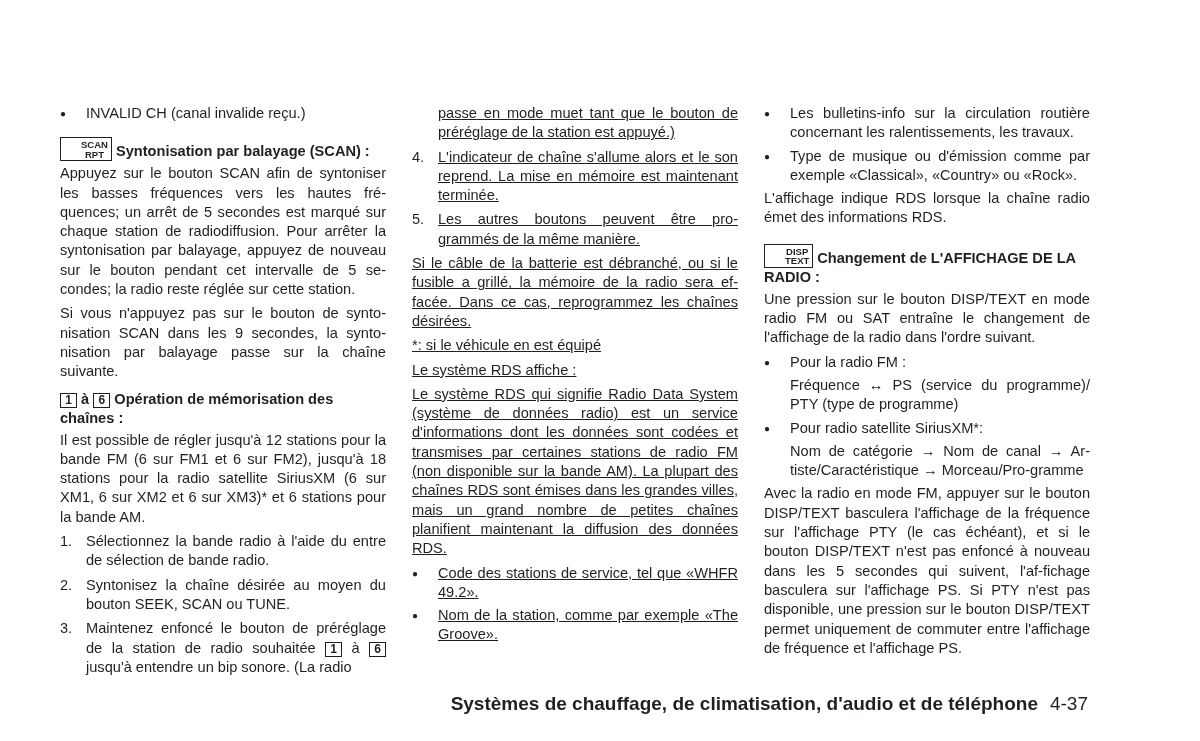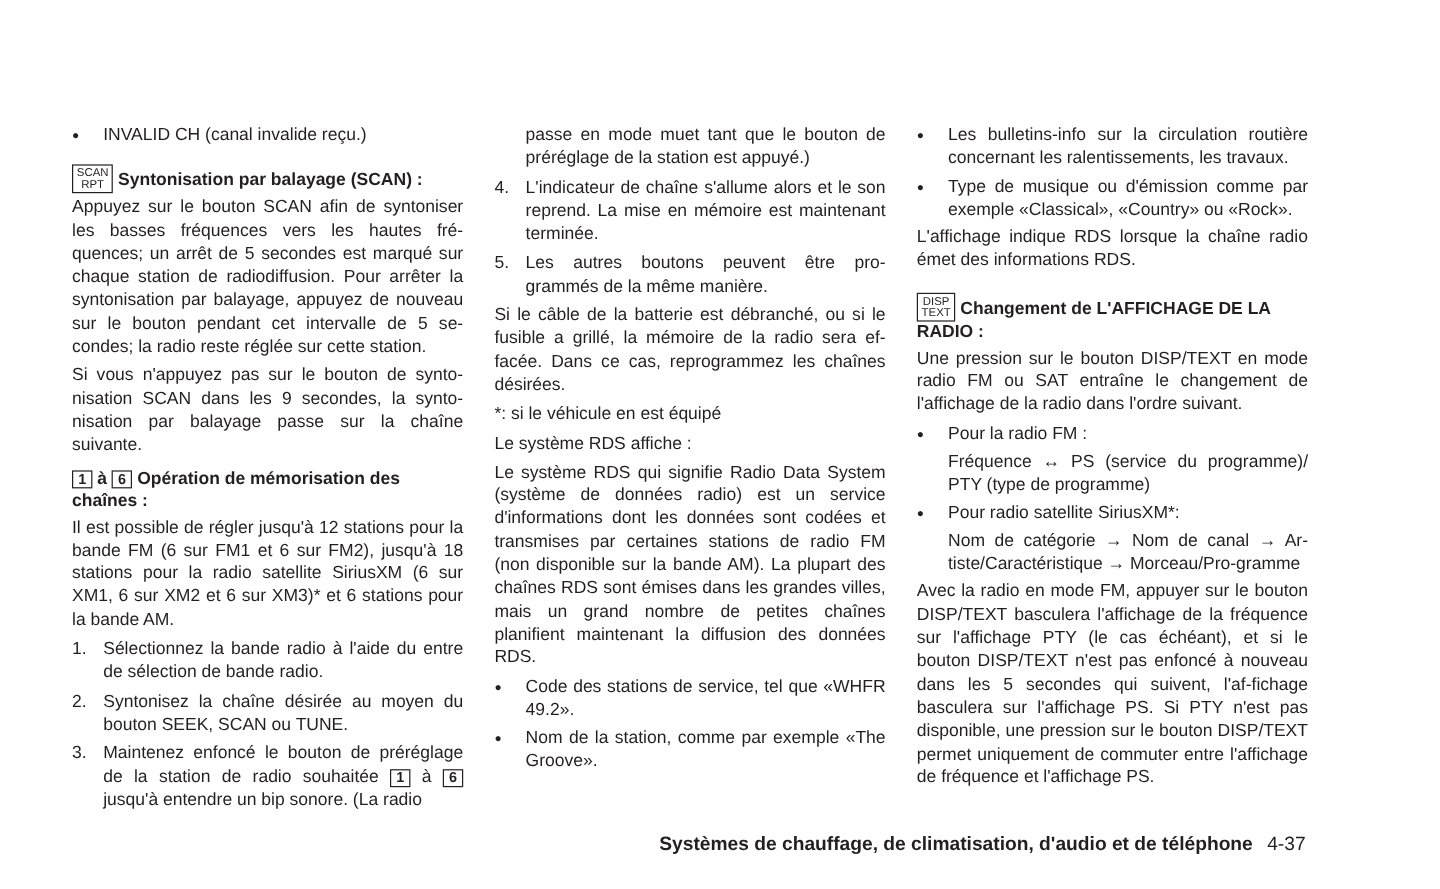--- a/index.html
+++ b/index.html
@@ -3,42 +3,42 @@
 <meta charset="utf-8">
 <style>
   html, body { margin: 0; padding: 0; background: #ffffff; }
   body {
     width: 1200px; height: 741px; position: relative; overflow: hidden;
     font-family: "Liberation Sans", sans-serif; color: #231f20;
     font-size: 14.6px; line-height: 19.3px;
   }
   .col { position: absolute; top: 104px; width: 326px; }
   #col1 { left: 60px; }
-  #col2 { left: 412px; }
+  #col2 { left: 412px; text-decoration: underline; }
   #col3 { left: 764px; }
   p { margin: 0 0 5px 0; text-align: justify; }
   .bul { position: relative; padding-left: 26px; margin: 0 0 4px 0; text-align: justify; }
   .bul::before { content: "●"; position: absolute; left: 0; top: 0; font-size: 10px; }
   .num { position: relative; padding-left: 26px; margin: 0 0 5px 0; text-align: justify; }
   .num .n { position: absolute; left: 0; top: 0; }
   .indent { padding-left: 26px; margin: 0 0 4px 0; text-align: justify; }
   h3 { font-size: 14.6px; font-weight: bold; margin: 8px 0 3px 0; line-height: 19px; }
   .keycap {
-    display: inline-block; border: 1px solid #231f20; font-weight: normal;
-    font-size: 9.5px; line-height: 9.5px; text-align: center; padding: 2px 3px 1px 3px;
+    display: inline-block; border: 1px solid #231f20; font-weight: bold;
+    font-size: 9.5px; line-height: 9.5px; text-align: center; padding: 2px 3px 1px 20px;
     vertical-align: -2px; margin-right: 4px; background: #fff;
   }
   .numkey {
     display: inline-block; border: 1px solid #231f20; font-weight: bold;
     font-size: 12px; line-height: 13px; width: 13px; text-align: center;
     vertical-align: 0px; padding: 0 1px;
   }
   .cont { padding-left: 26px; margin: 0 0 5px 0; text-align: justify; }
   #footer {
-    position: absolute; top: 694px; right: 112px; font-size: 16px; font-weight: bold;
+    position: absolute; top: 694px; right: 112px; font-size: 19px; font-weight: bold;
     white-space: nowrap;
   }
   #footer .pg { font-weight: normal; margin-left: 12px; }
 </style>
 </head>
 <body>
 
 <div class="col" id="col1">
   <div class="bul">INVALID CH (canal invalide reçu.)</div>
 

